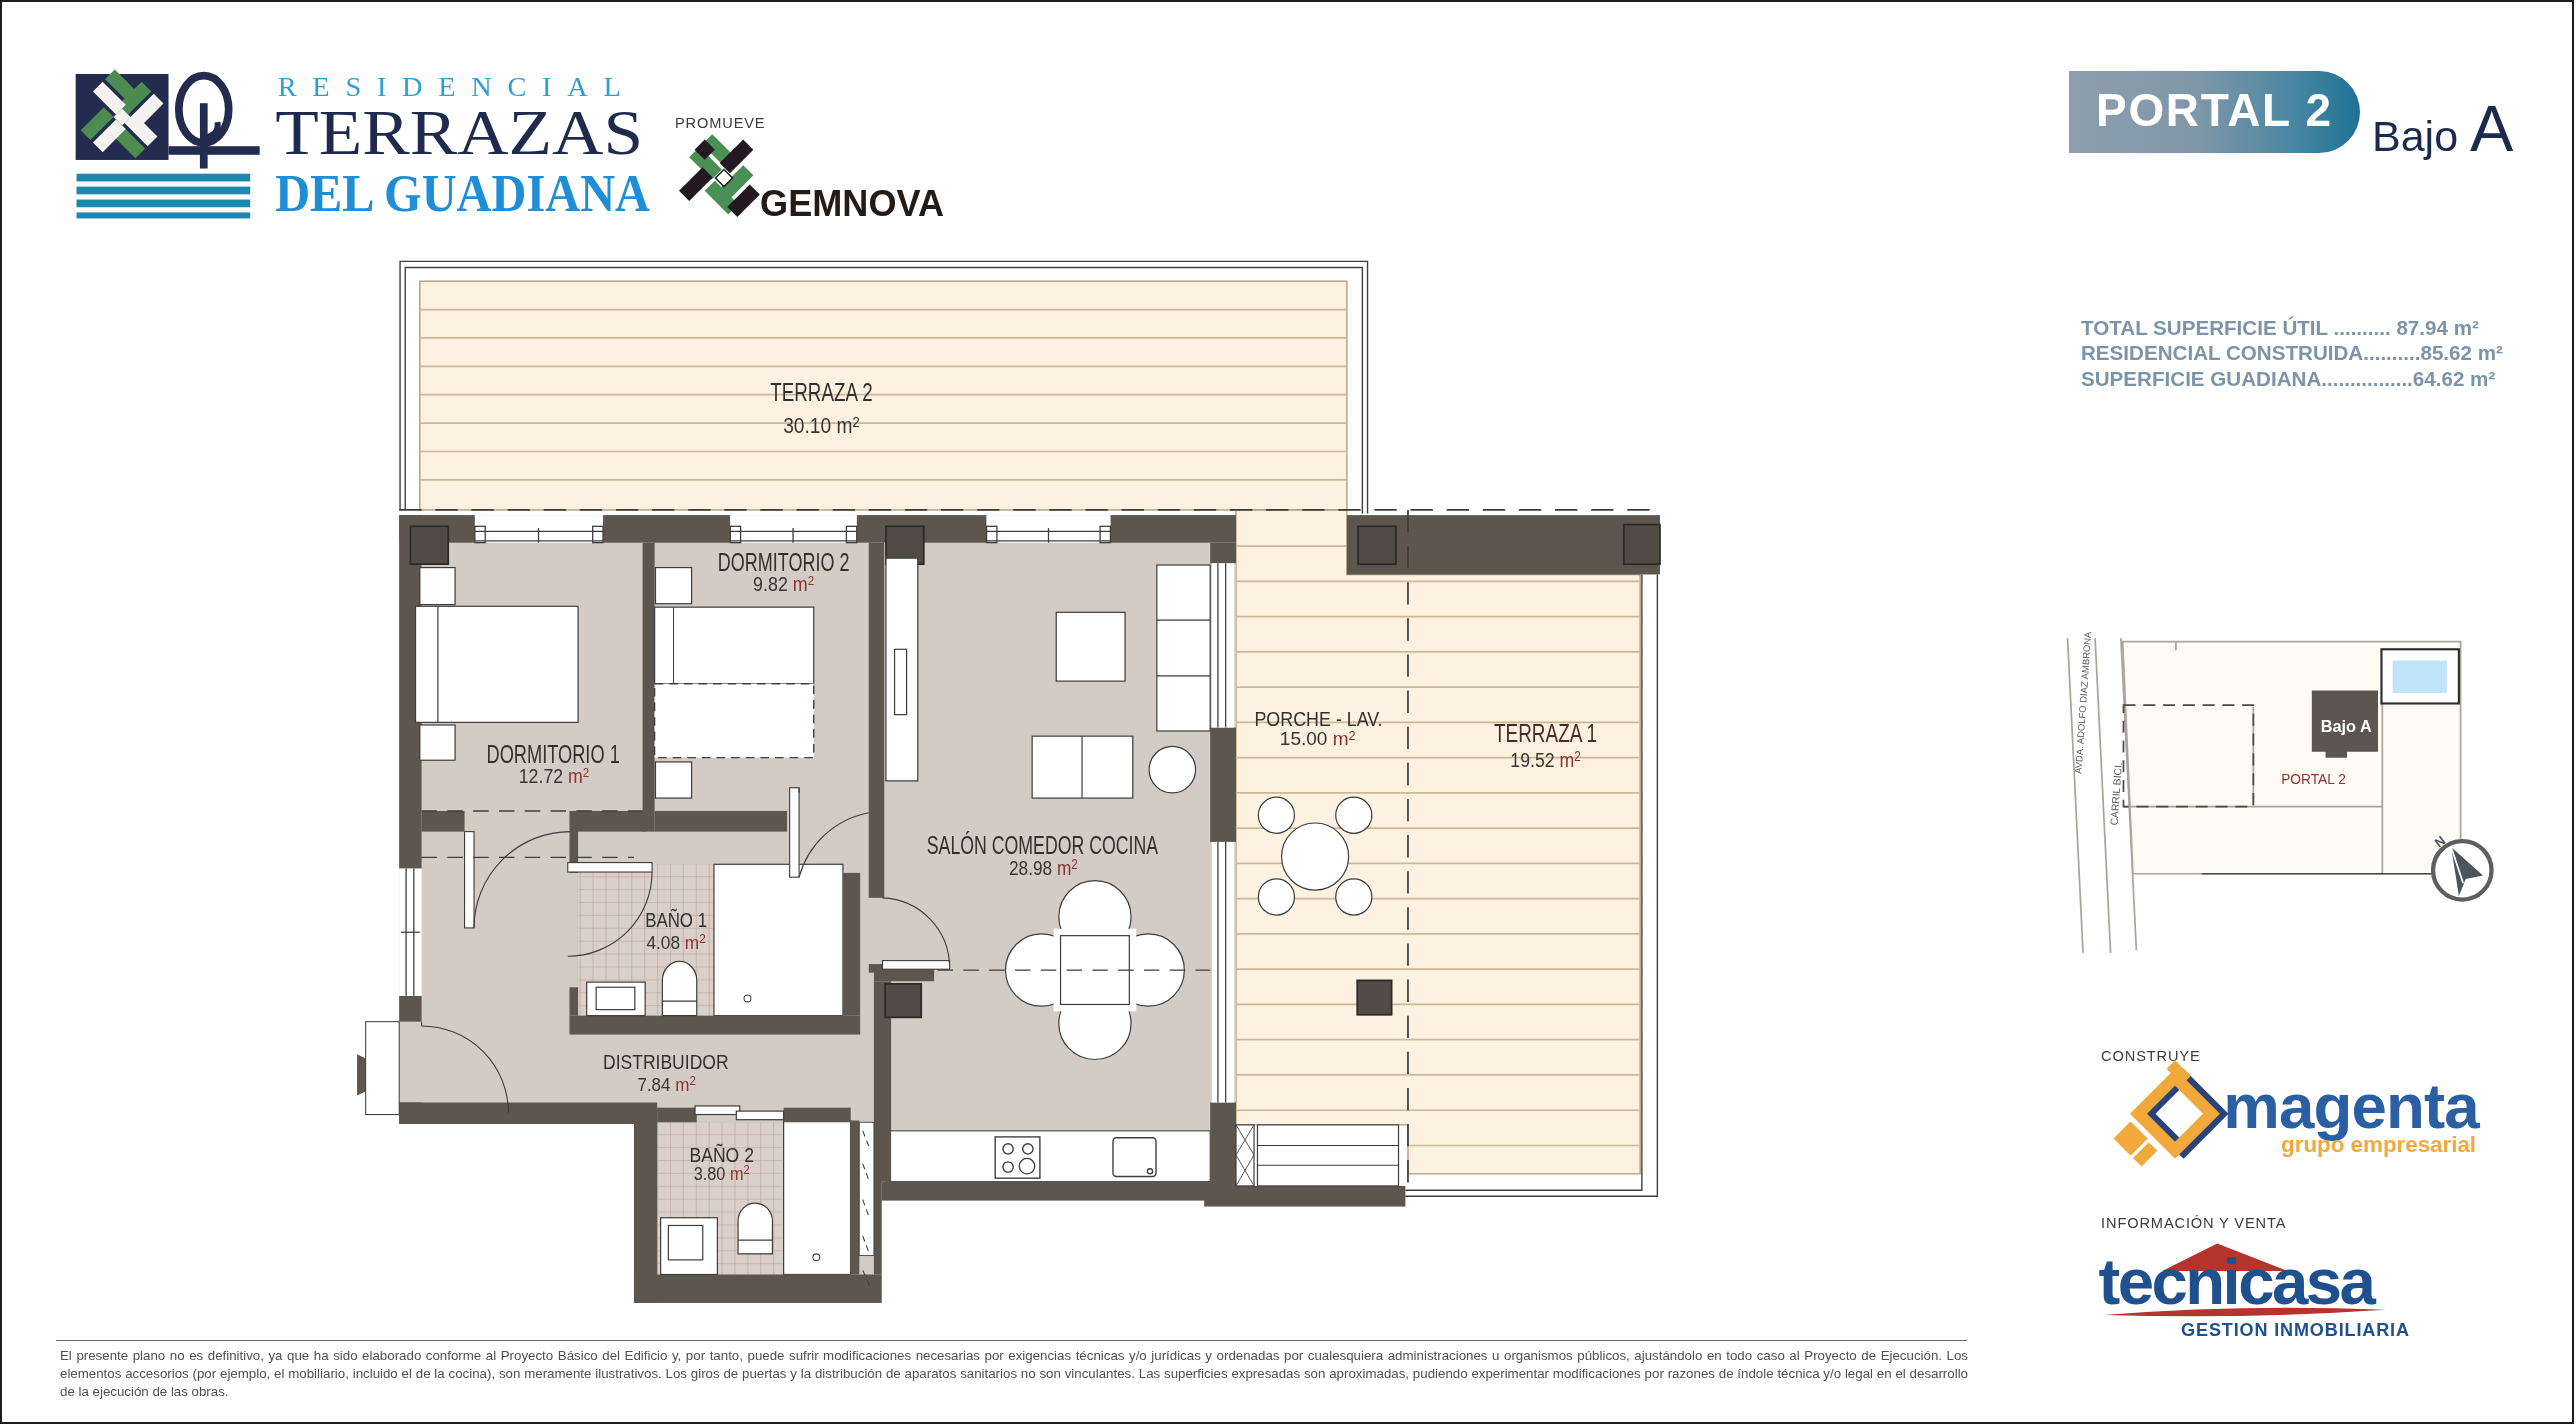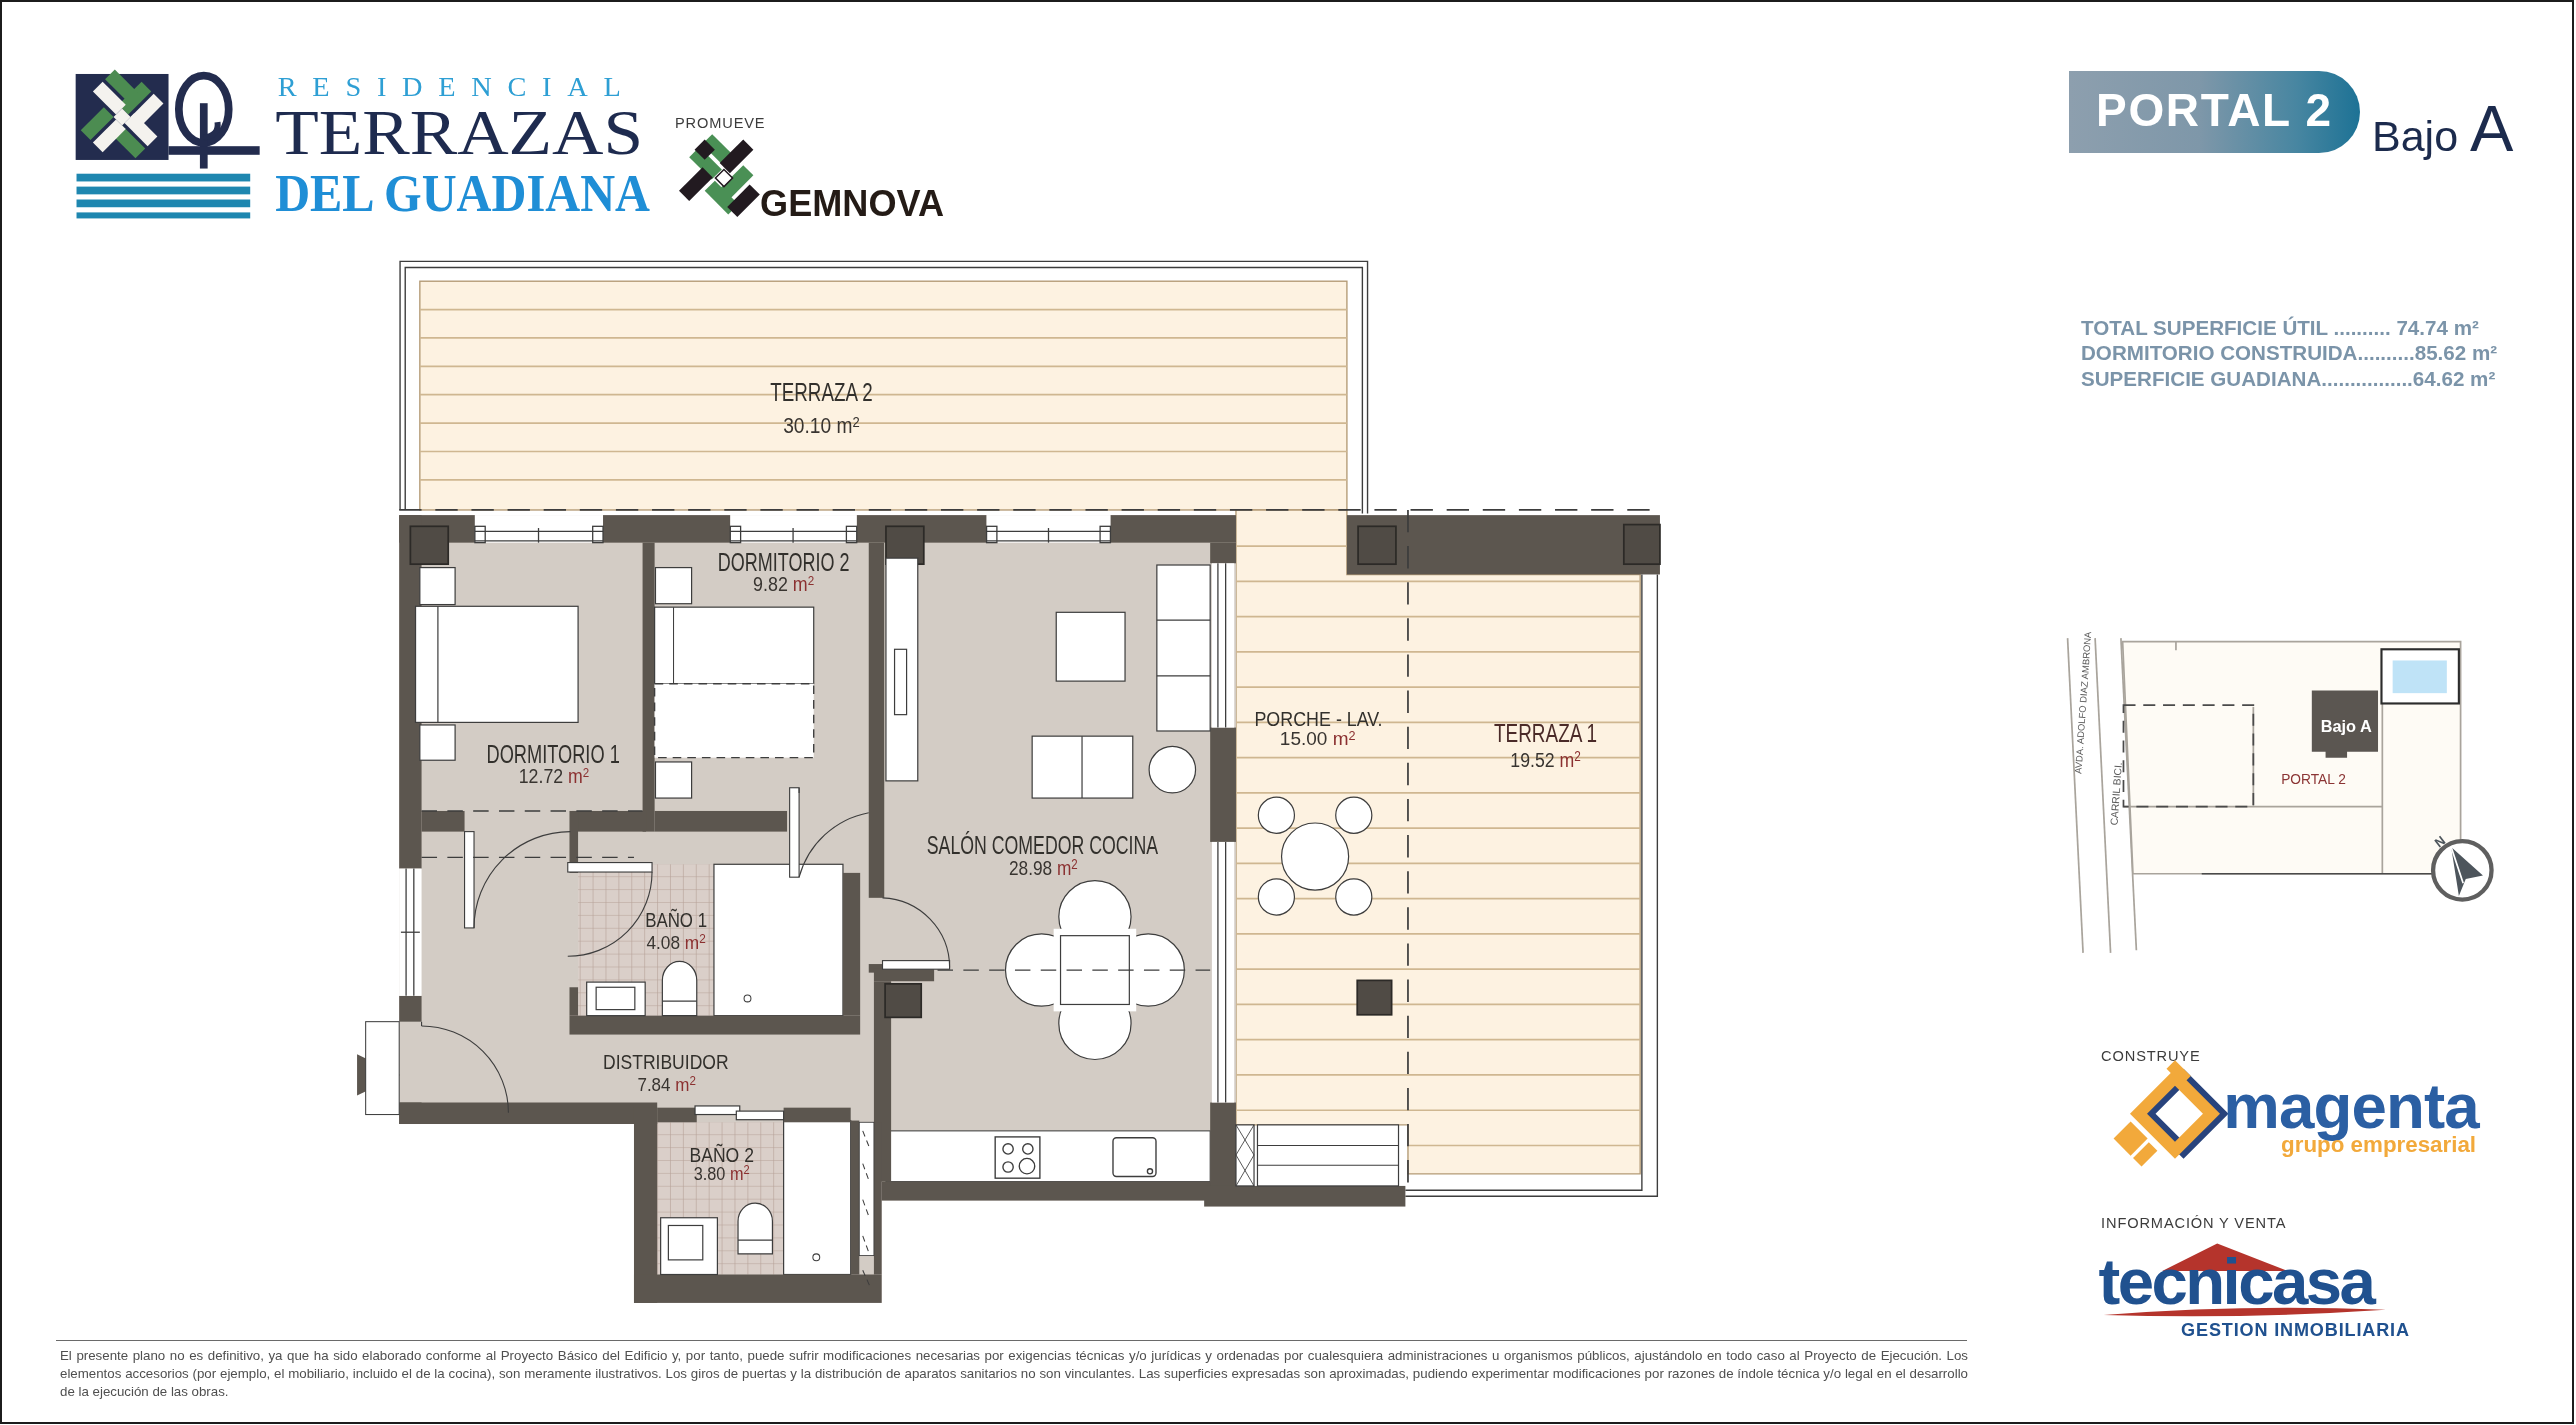--- a/index.html
+++ b/index.html
@@ -64,22 +64,22 @@
 
   <text x="884" y="251" font-size="42" font-weight="bold" letter-spacing="0" fill="#241b16">GEMNOVA</text>
 </svg>
 
 <div class="abs" style="left:2069px;top:71px;width:291px;height:82px;border-radius:0 41px 41px 0;background:linear-gradient(90deg,#8d9fae 0%,#7e97a9 45%,#4886a1 78%,#1d7295 100%);"></div>
 
 <div class="abs" style="left:2096px;top:83px;font-size:46px;font-weight:bold;color:#fff;letter-spacing:1.7px;">PORTAL 2</div>
 
 <div class="abs" style="left:2372px;top:91px;color:#1c2b4d;font-size:43px;">Bajo <span style="font-size:65px;">A</span></div>
 
-<div class="abs" style="left:2081px;top:316px;width:447px;color:#7b94a9;font-size:20.6px;font-weight:bold;white-space:nowrap;">TOTAL SUPERFICIE ÚTIL .......... 74.74 m²</div>
-<div class="abs" style="left:2081px;top:341px;width:447px;color:#7b94a9;font-size:20.6px;font-weight:bold;white-space:nowrap;">DORMITORIO CONSTRUIDA..........85.62 m²</div>
+<div class="abs" style="left:2081px;top:316px;width:447px;color:#7b94a9;font-size:20.6px;font-weight:bold;white-space:nowrap;">TOTAL SUPERFICIE ÚTIL .......... 87.94 m²</div>
+<div class="abs" style="left:2081px;top:341px;width:447px;color:#7b94a9;font-size:20.6px;font-weight:bold;white-space:nowrap;">RESIDENCIAL CONSTRUIDA..........85.62 m²</div>
 <div class="abs" style="left:2081px;top:367px;width:447px;color:#7b94a9;font-size:20.6px;font-weight:bold;white-space:nowrap;">SUPERFICIE GUADIANA................64.62 m²</div>
 
 <svg class="abs" style="left:0;top:0" width="2576" height="1425" viewBox="0 0 2995 1657">
 <defs>
   <pattern id="tiles" width="15" height="15" patternUnits="userSpaceOnUse">
     <rect width="15" height="15" fill="#dacfc9"></rect>
     <path d="M15,0 V15 H0" fill="none" stroke="#b6a298" stroke-width="1.4"></path>
   </pattern>
 </defs>
 

